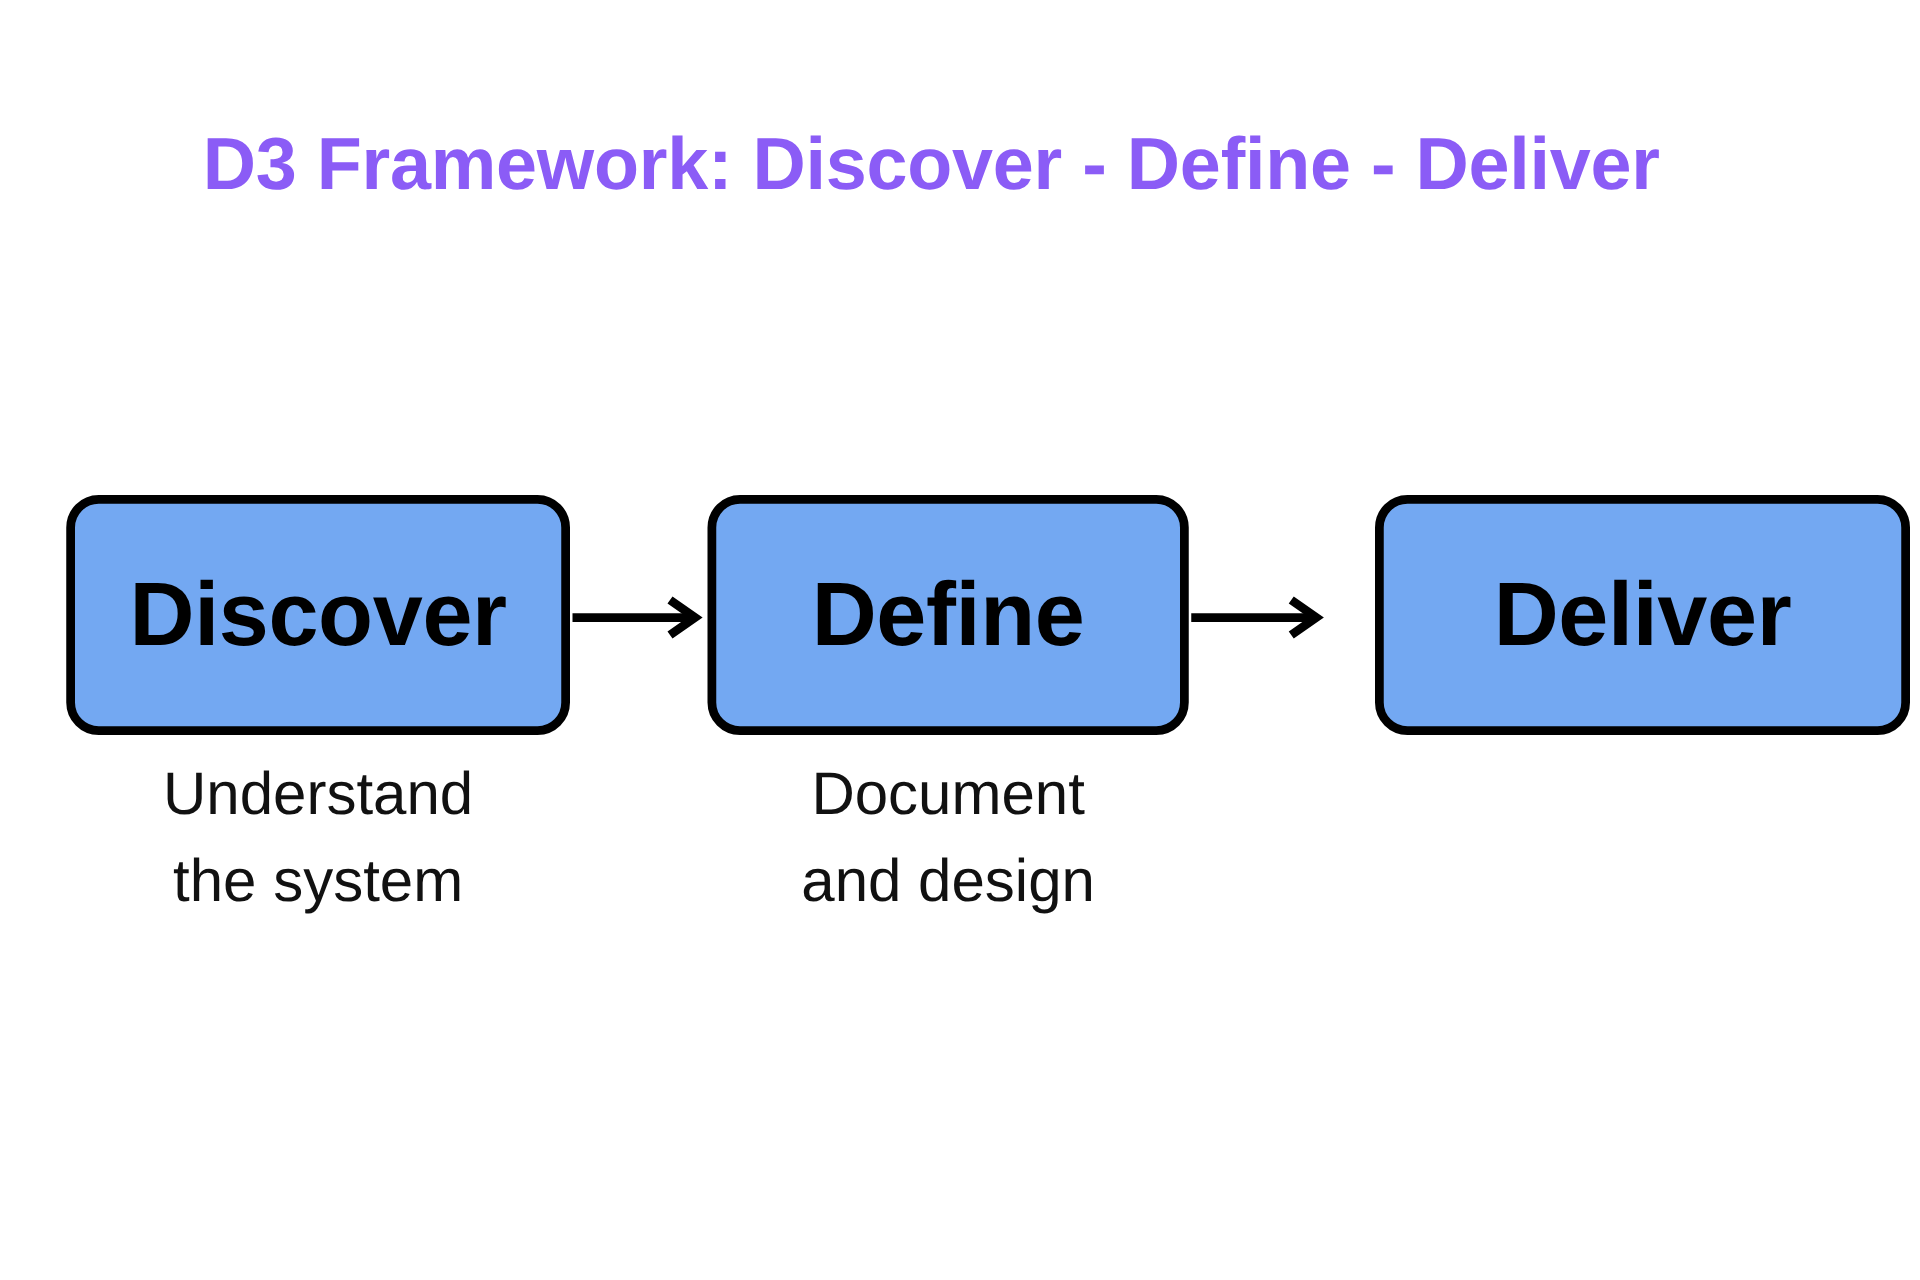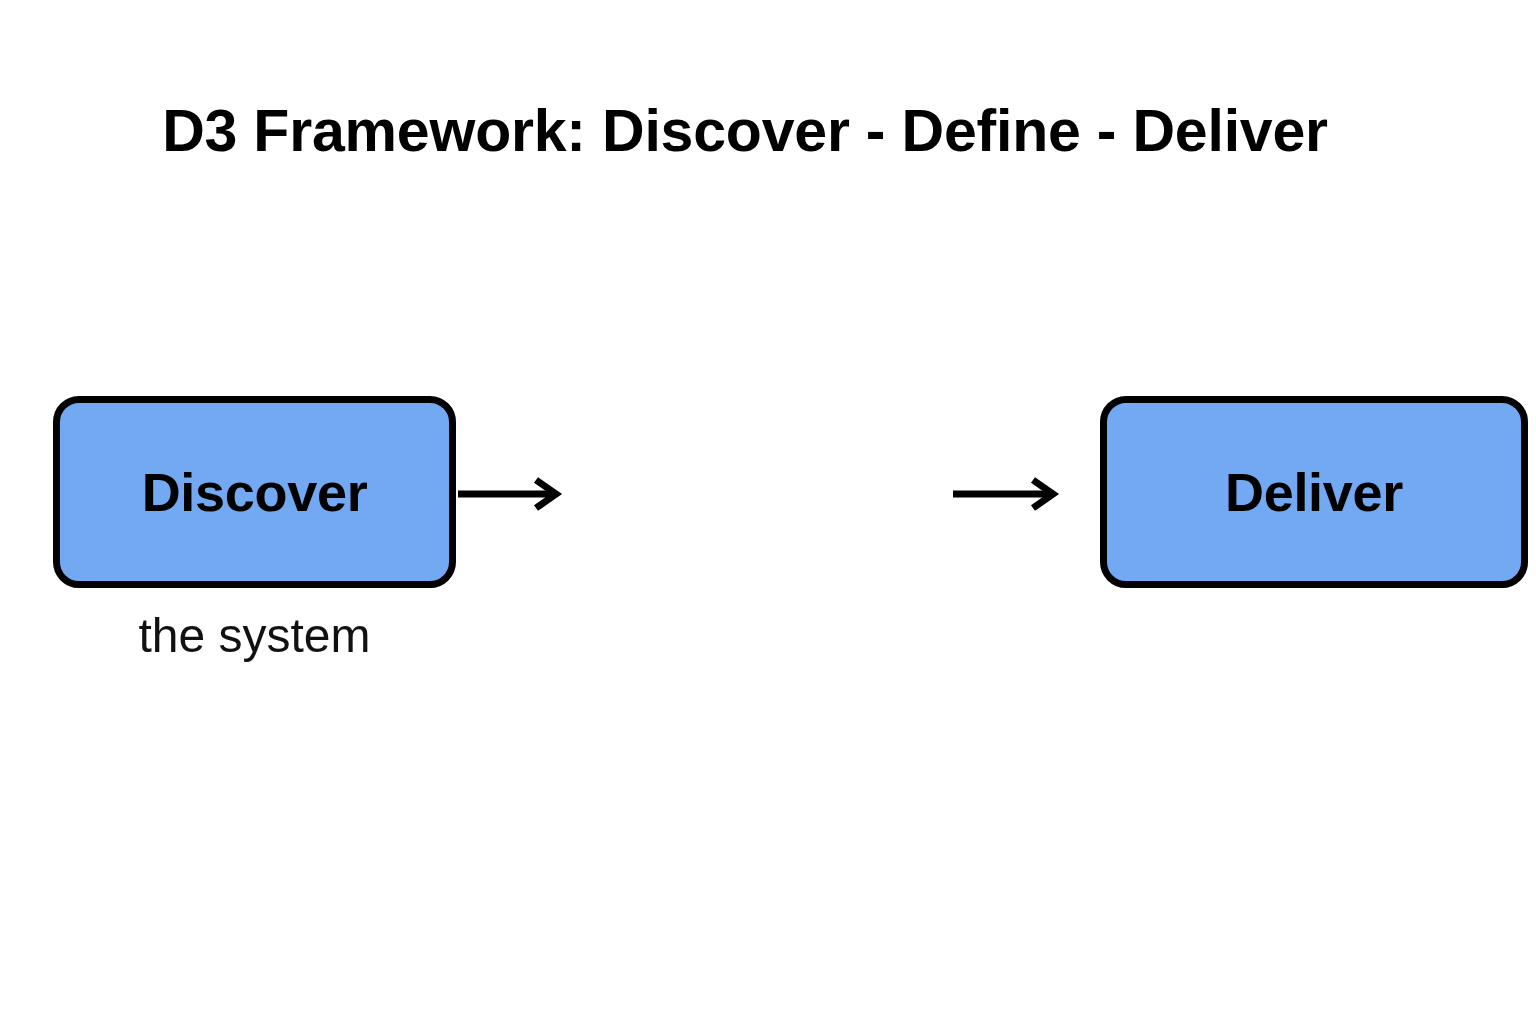--- a/index.html
+++ b/index.html
@@ -23,21 +23,21 @@
 
   
   .title {
     position: absolute;
     left: 0;
     top: 101px;
     width: 1490px;
     text-align: center;
     font-size: 59px;
     font-weight: bold;
-    color: #000000;
+    color: #8b5cf6;
     letter-spacing: -0.2px;
     white-space: nowrap;
     line-height: 1.05;
   }
 
   
   .flow {
     position: absolute;
     left: 0;
     top: 0;
@@ -56,21 +56,21 @@
     box-sizing: border-box;
     background: #73a8f2;
     border: 7px solid #000000;
     border-radius: 26px;
     display: flex;
     align-items: center;
     justify-content: center;
   }
 
   .box-label {
-    font-size: 54px;
+    font-size: 72px;
     font-weight: bold;
     color: #000000;
     letter-spacing: -0.3px;
     white-space: nowrap;
     line-height: 1;
     text-align: left;
   }
 
   .caption {
     position: absolute;
@@ -103,31 +103,41 @@
 
   <div class="title">D3 Framework: Discover - Define - Deliver</div>
 
   <div class="flow">
 
     <div class="stage" style="left:53px; width:403px;">
       <div class="box">
         <span class="box-label">Discover</span>
       </div>
       <div class="caption">
+        <div>Understand</div>
         <div>the system</div>
       </div>
     </div>
 
     <div class="arrow" style="left:456px; width:108px;">
       <svg width="108" height="34" viewBox="0 0 108 34">
         <line x1="2" y1="17" x2="96" y2="17" stroke="#000000" stroke-width="7"></line>
         <polyline points="80,3 100,17 80,31" fill="none" stroke="#000000" stroke-width="7" stroke-linejoin="miter" stroke-linecap="butt"></polyline>
       </svg>
     </div>
 
+    <div class="stage" style="left:566px; width:385px;">
+      <div class="box">
+        <span class="box-label">Define</span>
+      </div>
+      <div class="caption">
+        <div>Document</div>
+        <div>and design</div>
+      </div>
+    </div>
 
     <div class="arrow" style="left:951px; width:110px;">
       <svg width="110" height="34" viewBox="0 0 110 34">
         <line x1="2" y1="17" x2="98" y2="17" stroke="#000000" stroke-width="7"></line>
         <polyline points="82,3 102,17 82,31" fill="none" stroke="#000000" stroke-width="7" stroke-linejoin="miter" stroke-linecap="butt"></polyline>
       </svg>
     </div>
 
     <div class="stage" style="left:1100px; width:428px;">
       <div class="box">

